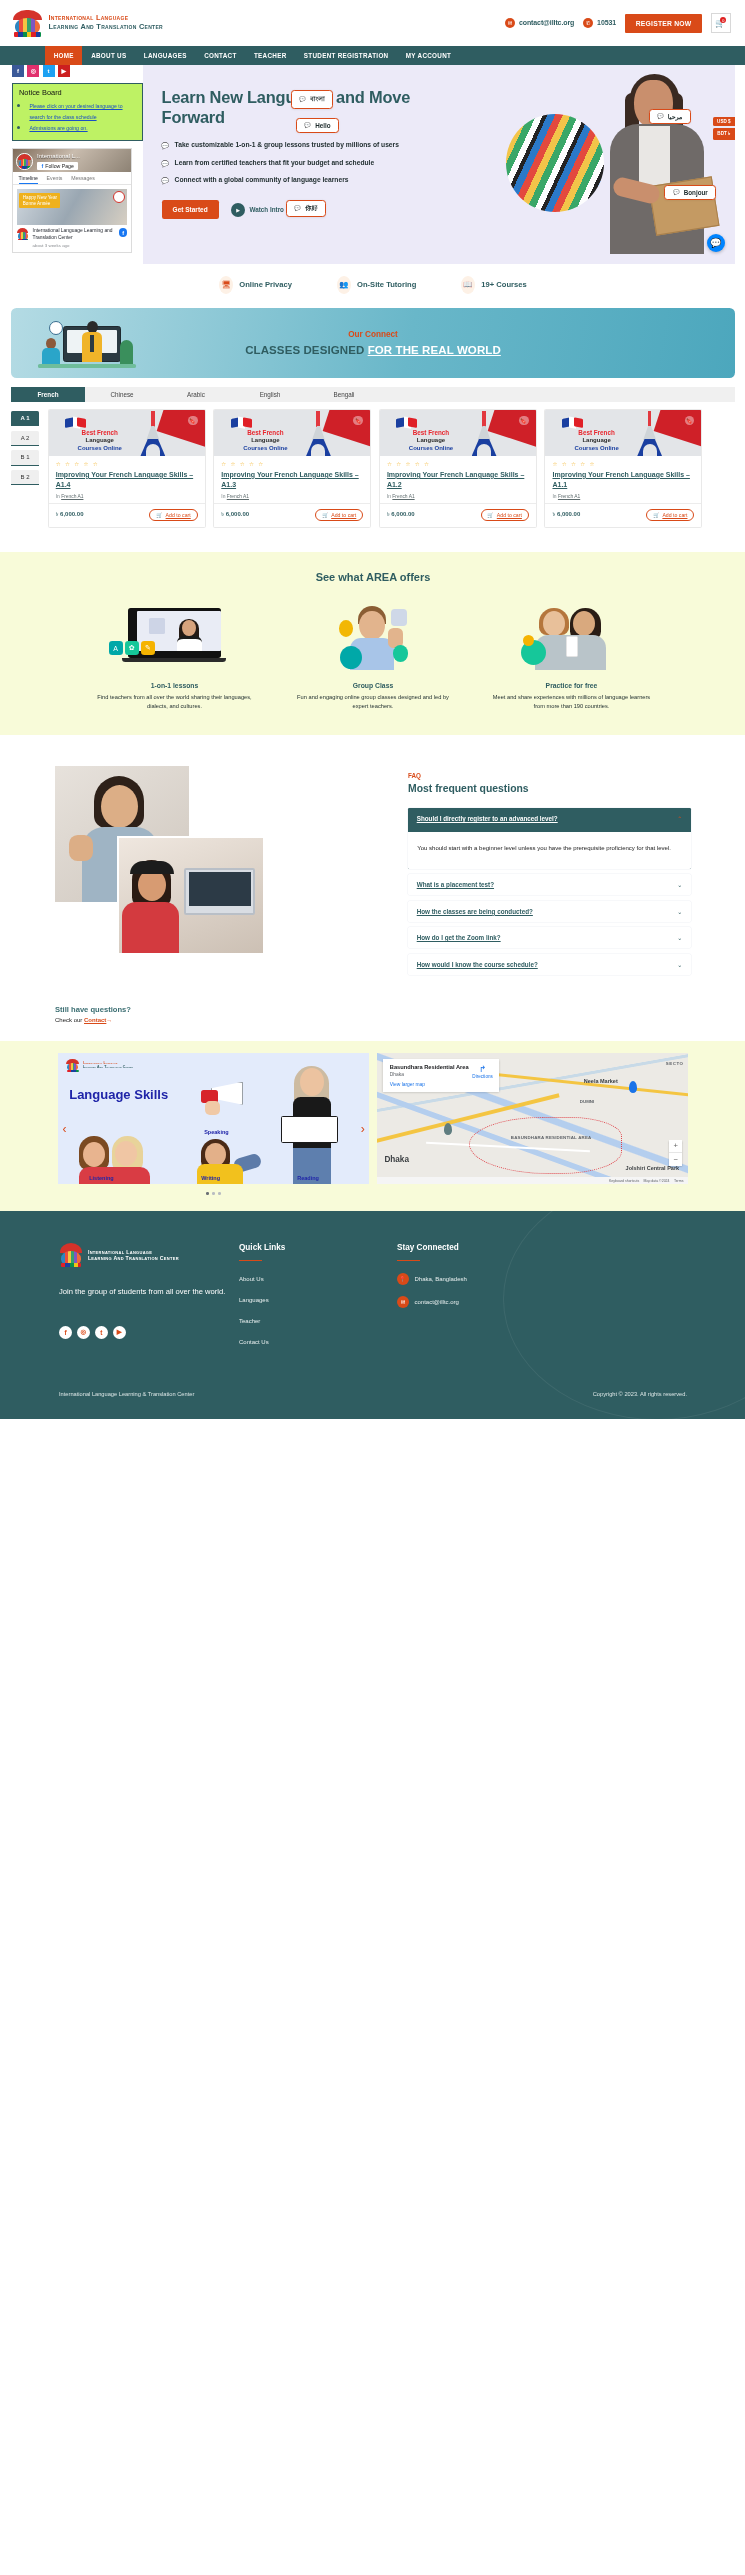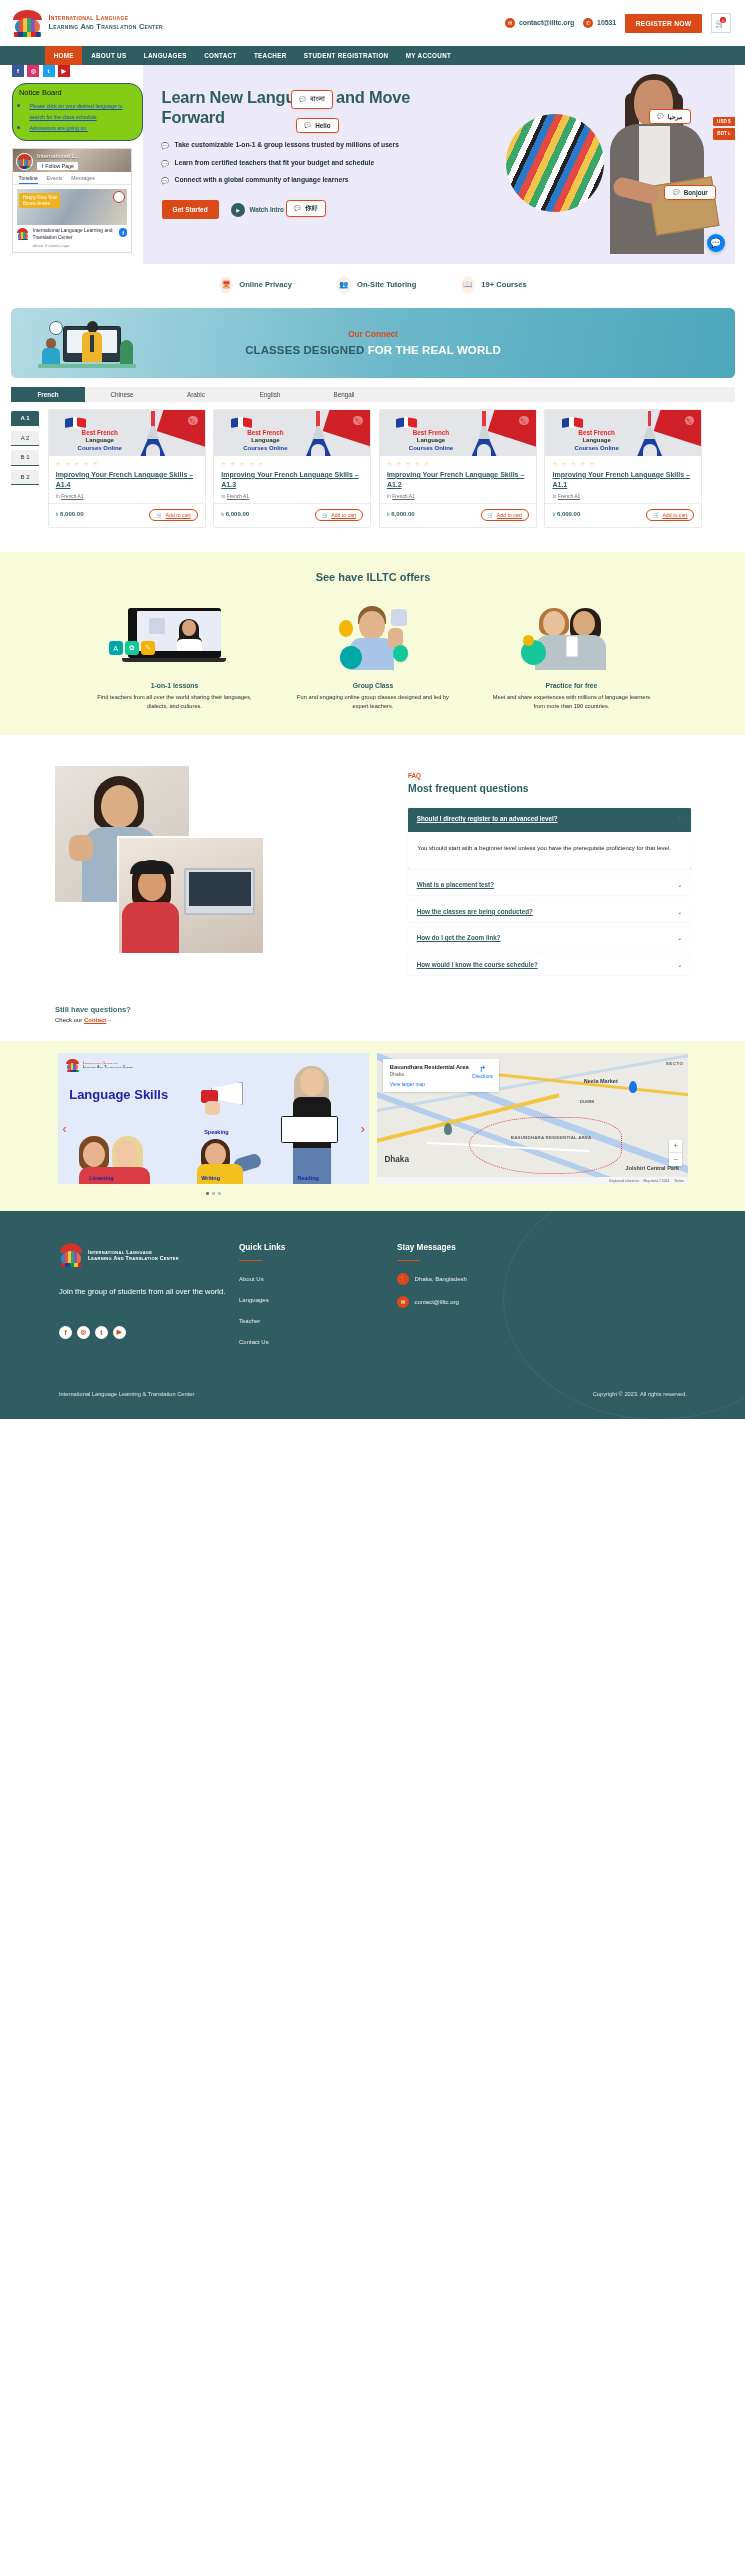--- a/index.html
+++ b/index.html
@@ -165,22 +165,22 @@
   .soc {
     width: 12px; height: 12px; display: flex; align-items: center;
     justify-content: center; color: #fff; font-size: 6px; font-weight: bold;
     cursor: pointer;
   }
   .soc.fb { background: #3b5998; }
   .soc.ig { background: #e1306c; }
   .soc.tw { background: #1da1f2; }
   .soc.yt { background: #cc1f1f; }
   .notice {
-    border: 0.5px solid #2f5d61; border-radius: 14px; padding: 4.9px 6px 6px;
-    margin-bottom: 7px; background: #84cc16;
+    border: 0.5px solid #2f5d61; border-radius: 0; padding: 4.9px 6px 6px;
+    margin-bottom: 7px; background: #bef264;
   }
   .notice h3 { font-size: 7.4px; color: #111; font-weight: normal; margin-bottom: 2.7px; }
   .notice ul { margin-left: 10.4px; }
   .notice li { margin-bottom: 1.1px; }
   .notice li a {
     color: #1a4fc4; text-decoration: underline; font-size: 5.2px; line-height: 1.45;
   }
   .fbwidget { border: 0.5px solid #dcdcdc; background: #fff; width: 120px; }
   .fb-cover {
     height: 23px; position: relative;
@@ -237,21 +237,21 @@
 
   
   .courses-banner {
     margin: 0 11px; height: 70px; border-radius: 5.5px;
     background: linear-gradient(100deg,#b4dbe4 0%,#69b7c9 55%,#4ca7bd 100%);
     position: relative; display: flex; align-items: center;
     justify-content: center; flex-direction: column;
   }
   .cb-our { font-size: 8.2px; font-weight: bold; color: #d94a18; margin-bottom: 4.4px; }
   .cb-head { font-size: 11.5px; font-weight: bold; color: #2f5d61; letter-spacing: 0.1px; }
-  .cb-head em { font-style: normal; color: #fff; }
+  .cb-head em { font-style: normal; color: #fff; text-decoration: underline; }
   .cb-illus { position: absolute; left: 27px; top: 9.8px; width: 98px; height: 52px; }
   .cb-illus .screen {
     position: absolute; left: 25px; top: 7.6px; width: 58px; height: 36px;
     background: #2b3a42; border-radius: 2.7px; border: 1.6px solid #1f2a30;
   }
   .cb-illus .screen-in { position:absolute; left:3.3px; top:3.3px; right:3.3px; bottom:7.6px; background:#eef3f5; border-radius:1.1px; }
   .cb-illus .teacher { position:absolute; left:43px; top:3.3px; width:22px; height:39px; }
   .cb-illus .t-head { position:absolute; left:5.5px; top:0; width:11px; height:12px; border-radius:50%; background:#2a2a2a; }
   .cb-illus .t-body { position:absolute; left:1.1px; top:11px; width:19.6px; height:29.5px; background:#f0b429; border-radius:5.5px 5.5px 0 0; }
   .cb-illus .t-tie { position:absolute; left:9.3px; top:14px; width:3.3px; height:16.4px; background:#2b3a42; }
@@ -1046,21 +1046,21 @@
           <span>🛒</span>
           <span class="lbl">Add to cart</span>
         </button>
       </div>
     </div>
 
   </div>
 </div>
 
 <div class="offers">
-  <h2>See have ILLTC offers</h2>
+  <h2>See what AREA offers</h2>
   <div class="offer-row">
 
     <div class="offer">
       <div class="offer-art">
         <div class="laptop">
           <div class="lid">
               <div class="scr">
             <div class="thumb"></div>
             <div class="woman">
                   <div class="w-hair"></div>
@@ -1322,21 +1322,21 @@
       <ul>
         <li><a>About Us</a></li>
         <li><a>Languages</a></li>
         <li><a>Teacher</a></li>
         <li><a>Contact Us</a></li>
       </ul>
     </div>
 
 
     <div class="fcol">
-      <h4>Stay Messages</h4>
+      <h4>Stay Connected</h4>
       <div class="rule"></div>
       <div class="fcontact">
         <span class="ic">📍</span>
         <span class="v">Dhaka, Bangladesh</span>
       </div>
       <div class="fcontact">
         <span class="ic">✉</span>
         <span class="v">contact@illtc.org</span>
       </div>
     </div>

